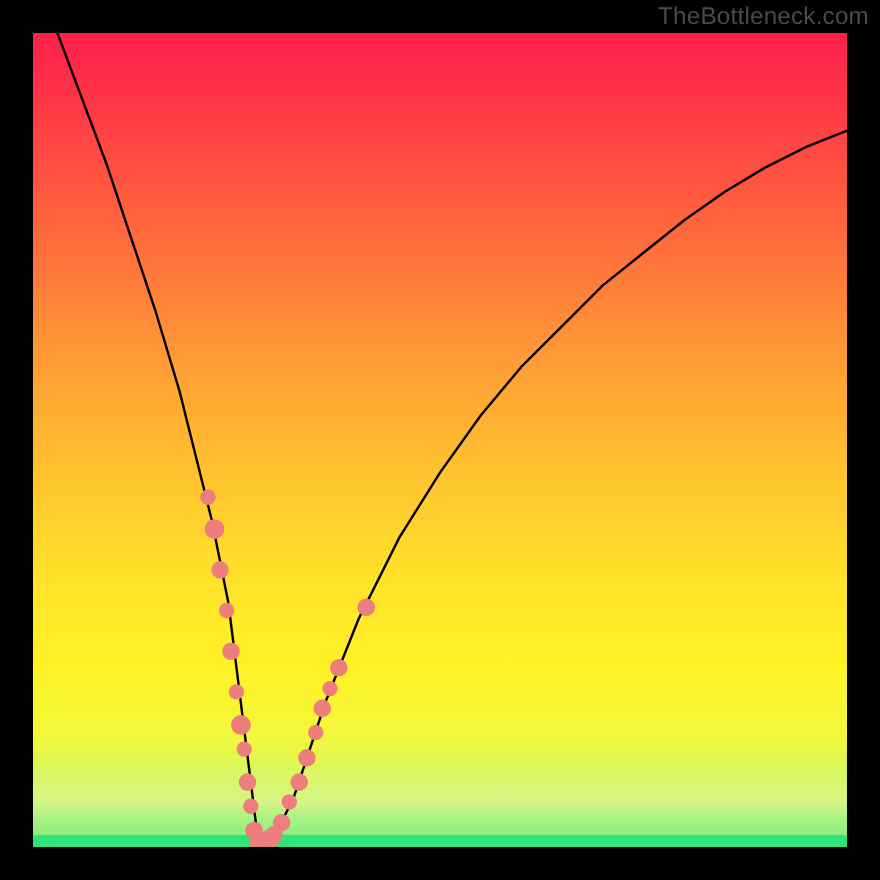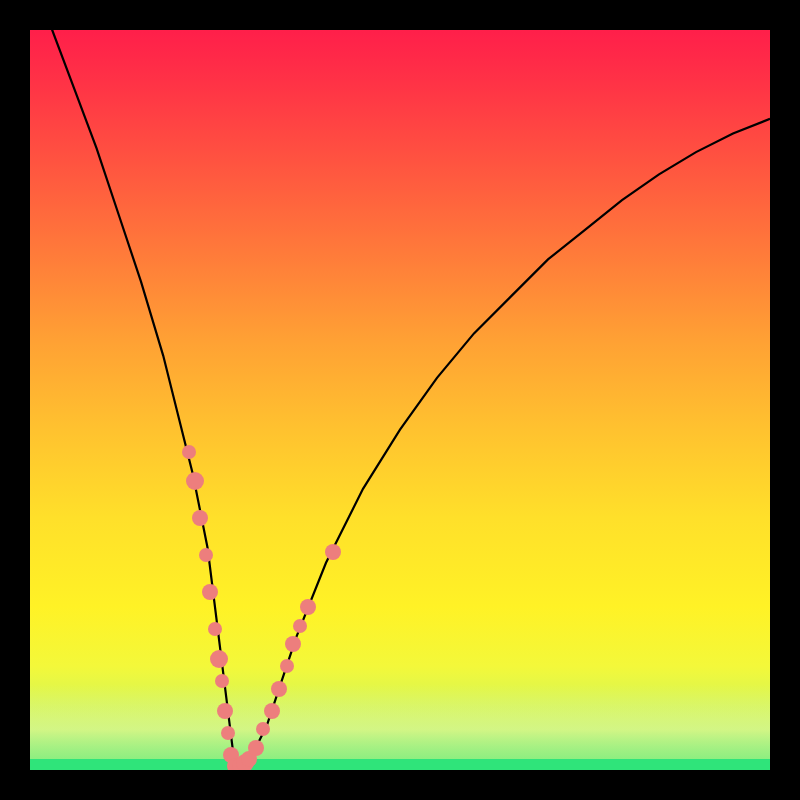--- a/index.html
+++ b/index.html
@@ -91,13 +91,14 @@
         <div class="dot" style="left: 233.1px; top: 699.3px; width: 14px; height: 14px; background: rgb(237, 126, 125);"></div>
         <div class="dot" style="left: 241.98px; top: 680.8px; width: 16px; height: 16px; background: rgb(237, 126, 125);"></div>
         <div class="dot" style="left: 249.38px; top: 658.6px; width: 16px; height: 16px; background: rgb(237, 126, 125);"></div>
         <div class="dot" style="left: 256.78px; top: 636.4px; width: 14px; height: 14px; background: rgb(237, 126, 125);"></div>
         <div class="dot" style="left: 262.7px; top: 614.2px; width: 16px; height: 16px; background: rgb(237, 126, 125);"></div>
         <div class="dot" style="left: 270.1px; top: 595.7px; width: 14px; height: 14px; background: rgb(237, 126, 125);"></div>
         <div class="dot" style="left: 277.5px; top: 577.2px; width: 16px; height: 16px; background: rgb(237, 126, 125);"></div>
         <div class="dot" style="left: 303.4px; top: 521.7px; width: 16px; height: 16px; background: rgb(237, 126, 125);"></div>
       </div>
   </div>
+  <div class="watermark">TheBottleneck.com</div>
 </div>
 
 </body></html>

